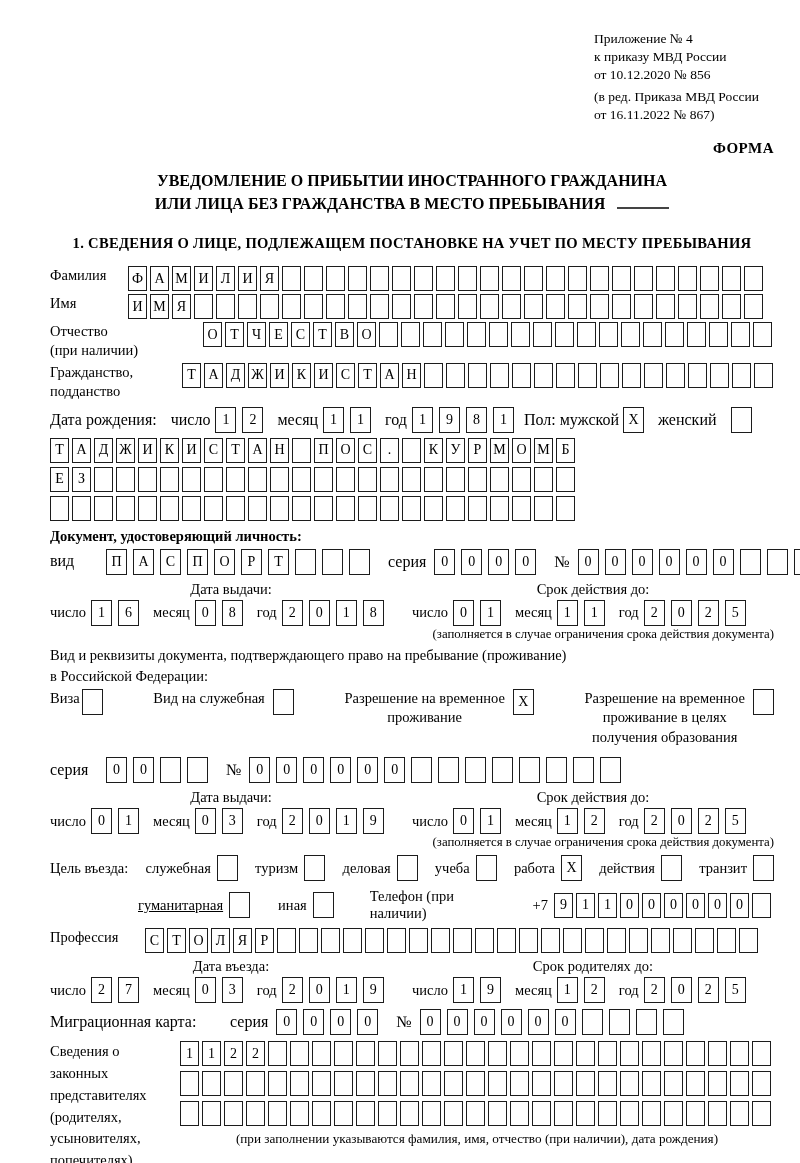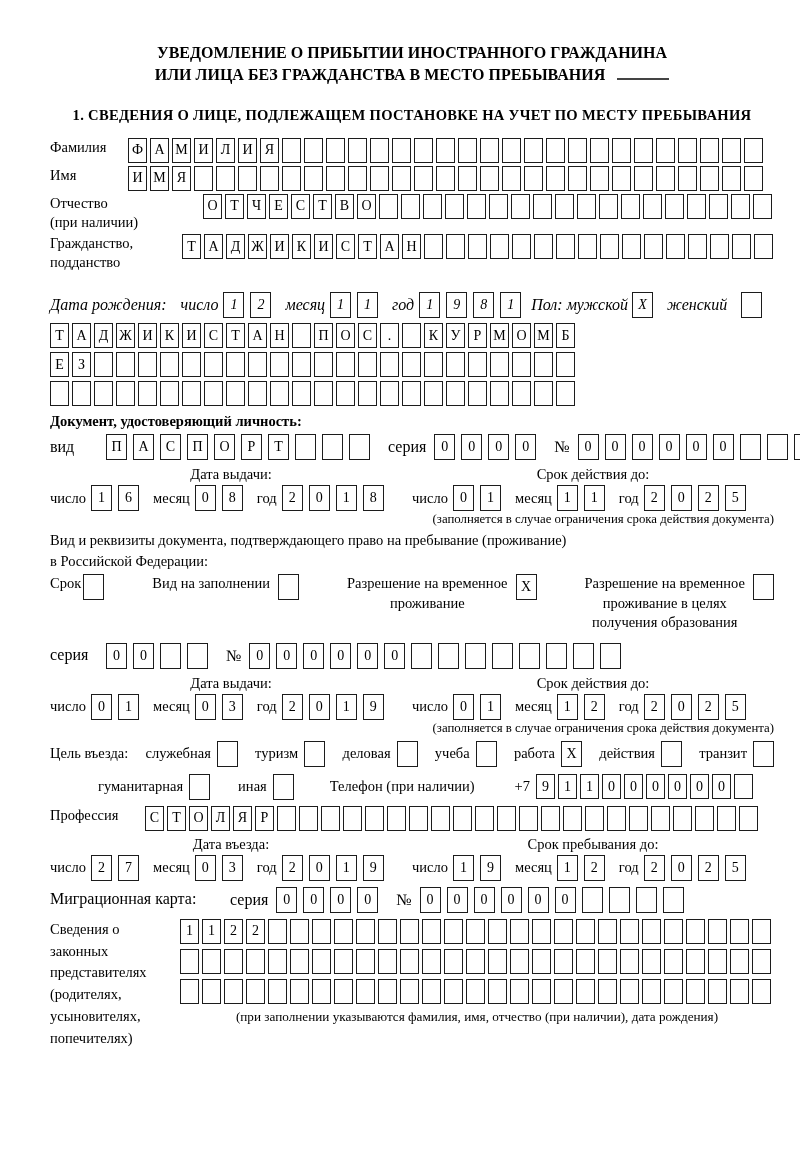--- a/index.html
+++ b/index.html
@@ -61,20 +61,28 @@
   .legal-cells .cells{margin-bottom:5px;}
   .legal-note{font-size:13.2px;text-align:center;margin-top:4px;}
   .doc-head{text-align:left;font-weight:bold;font-size:14.5px;margin:2px 0 4px;}
   .inline-gap8{margin:0 8px 0 12px;}
 </style>
 </head>
 <body>
 
 <div class="page">
 
+  <div class="hdr">
+    <div>Приложение № 4</div>
+    <div>к приказу МВД России</div>
+    <div>от 10.12.2020 № 856</div>
+    <div class="sub">(в ред. Приказа МВД России</div>
+    <div>от 16.11.2022 № 867)</div>
+    <div class="form-label">ФОРМА</div>
+  </div>
 
   <div class="title">
     <div>УВЕДОМЛЕНИЕ О ПРИБЫТИИ ИНОСТРАННОГО ГРАЖДАНИНА</div>
     <div>
       <span>ИЛИ ЛИЦА БЕЗ ГРАЖДАНСТВА В МЕСТО ПРЕБЫВАНИЯ</span><span class="title-underline"></span>
     </div>
   </div>
 
   <div class="sec-head">1. СВЕДЕНИЯ О ЛИЦЕ, ПОДЛЕЖАЩЕМ ПОСТАНОВКЕ НА УЧЕТ ПО МЕСТУ ПРЕБЫВАНИЯ</div>
 
@@ -212,21 +220,21 @@
         <span class="cell"></span>
         <span class="cell"></span>
         <span class="cell"></span>
         <span class="cell"></span>
         <span class="cell"></span>
         <span class="cell"></span>
         <span class="cell"></span>
       </div>
   </div>
 
-  <div class="drow" style="margin:20px 0 5px;font-style:italic;">
+  <div class="drow" style="margin:6px 0 5px;">
     <span>Дата рождения:</span>
     <span class="dlabel" style="margin-left:14px;">число</span>
     <span class="cells" style="display:inline-flex;">
         <span class="cell">1</span>
         <span class="cell">2</span>
       </span>
     <span class="dlabel dgap">месяц</span>
     <span class="cells" style="display:inline-flex;">
         <span class="cell">1</span>
         <span class="cell">1</span>
@@ -410,25 +418,25 @@
       </div>
     </div>
   </div>
   <div class="note-right">(заполняется в случае ограничения срока действия документа)</div>
 
   <div class="res-line">Вид и реквизиты документа, подтверждающего право на пребывание (проживание)</div>
   <div class="res-line">в Российской Федерации:</div>
 
   <div class="permit-row">
     <div class="permit-item tight">
-      <span class="permit-label">Срок</span>
+      <span class="permit-label">Виза</span>
       <span class="checkbox"></span>
     </div>
     <div class="permit-item">
-      <span class="permit-label">Вид на заполнении</span>
+      <span class="permit-label">Вид на служебная</span>
       <span class="checkbox"></span>
     </div>
     <div class="permit-item">
       <span class="permit-label center">
         <span>Разрешение на временное</span><br>
         <span>проживание</span>
       </span>
       <span class="checkbox">X</span>
     </div>
     <div class="permit-item">
@@ -542,21 +550,21 @@
         <span>действия</span>
         <span class="checkbox"></span>
       </span>
     <span class="p-item">
         <span>транзит</span>
         <span class="checkbox"></span>
       </span>
   </div>
 
   <div class="phone-row">
-    <span class="p-item" style="margin-left:48px;">
+    <span class="p-item" style="margin-left:88px;text-decoration:underline;">
         <span>гуманитарная</span>
         <span class="checkbox"></span>
       </span>
     <span class="p-item" style="margin-left:28px;">
         <span>иная</span>
         <span class="checkbox"></span>
       </span>
     <span style="margin-left:36px;">Телефон (при наличии)</span>
     <span style="margin-left:40px;">+7</span>
     <span class="cells" style="display:inline-flex;margin-left:6px;">
@@ -624,21 +632,21 @@
         <span class="dlabel dgap">год</span>
         <span class="cells" style="display:inline-flex;">
             <span class="cell">2</span>
             <span class="cell">0</span>
             <span class="cell">1</span>
             <span class="cell">9</span>
           </span>
       </div>
     </div>
     <div class="datecol right">
-      <div class="dhead">Срок пребывания до:</div>
+      <div class="dhead">Срок родителях до:</div>
       <div class="drow">
         <span class="dlabel">число</span>
         <span class="cells" style="display:inline-flex;">
             <span class="cell">1</span>
             <span class="cell">9</span>
           </span>
         <span class="dlabel dgap">месяц</span>
         <span class="cells" style="display:inline-flex;">
             <span class="cell">1</span>
             <span class="cell">2</span>

